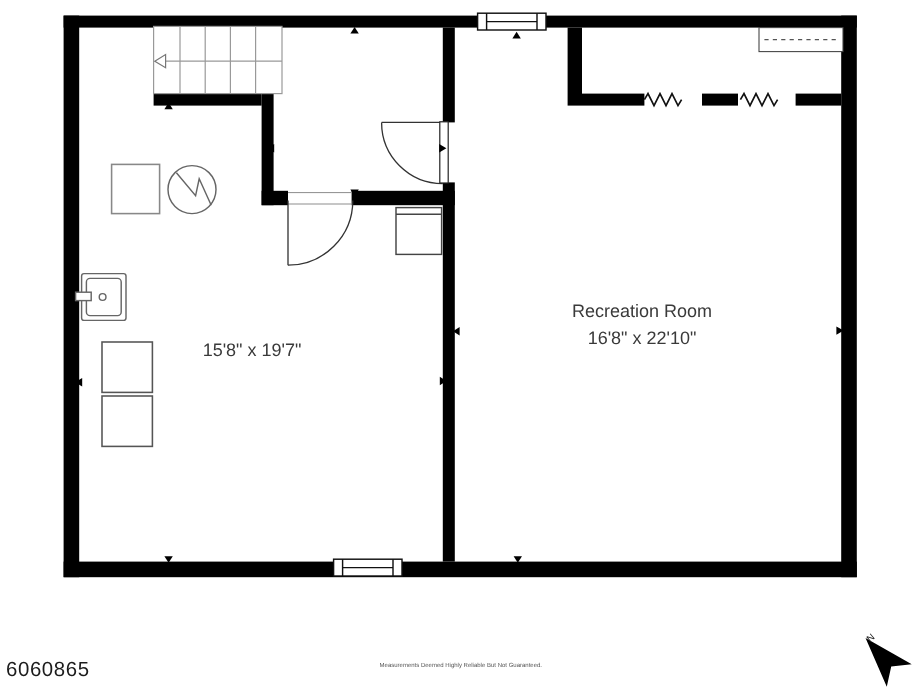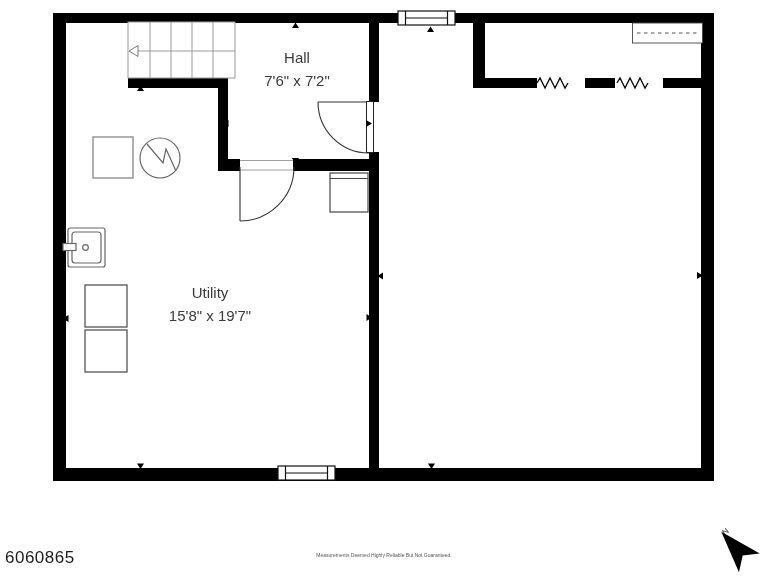--- a/index.html
+++ b/index.html
@@ -122,27 +122,26 @@
       <polygon points="366.5,314 366.5,321 372,317.5"></polygon>
       <polygon points="68.5,315 68.5,322 62.5,318.5"></polygon>
     </g>
 
     <g transform="translate(710,520)">
       <polygon points="26,6 12,48 26,38 40,48" fill="#000" transform="rotate(-42 26 28)"></polygon>
       <text x="13" y="14" font-size="8" fill="#222" transform="rotate(-40 16 12)">N</text>
     </g>
   </svg>
 
-  <div class="room-label" style="left:217px;top:46px;width:160px;">
-    <div>Hall</div>
-    <div class="dims">7'6" x 7'2"</div>
-  </div>
 
   <div class="room-label" style="left:130px;top:281px;width:160px;">
-    <div>Utility</div>
     <div class="dims">15'8" x 19'7"</div>
   </div>
 
+  <div class="room-label" style="left:440px;top:248px;width:190px;">
+    <div>Recreation Room</div>
+    <div class="dims">16'8" x 22'10"</div>
+  </div>
 
   <div id="listing-id">6060865</div>
   <div id="disclaimer">Measurements Deemed Highly Reliable But Not Guaranteed.</div>
 
 </div>
 
 </body></html>

